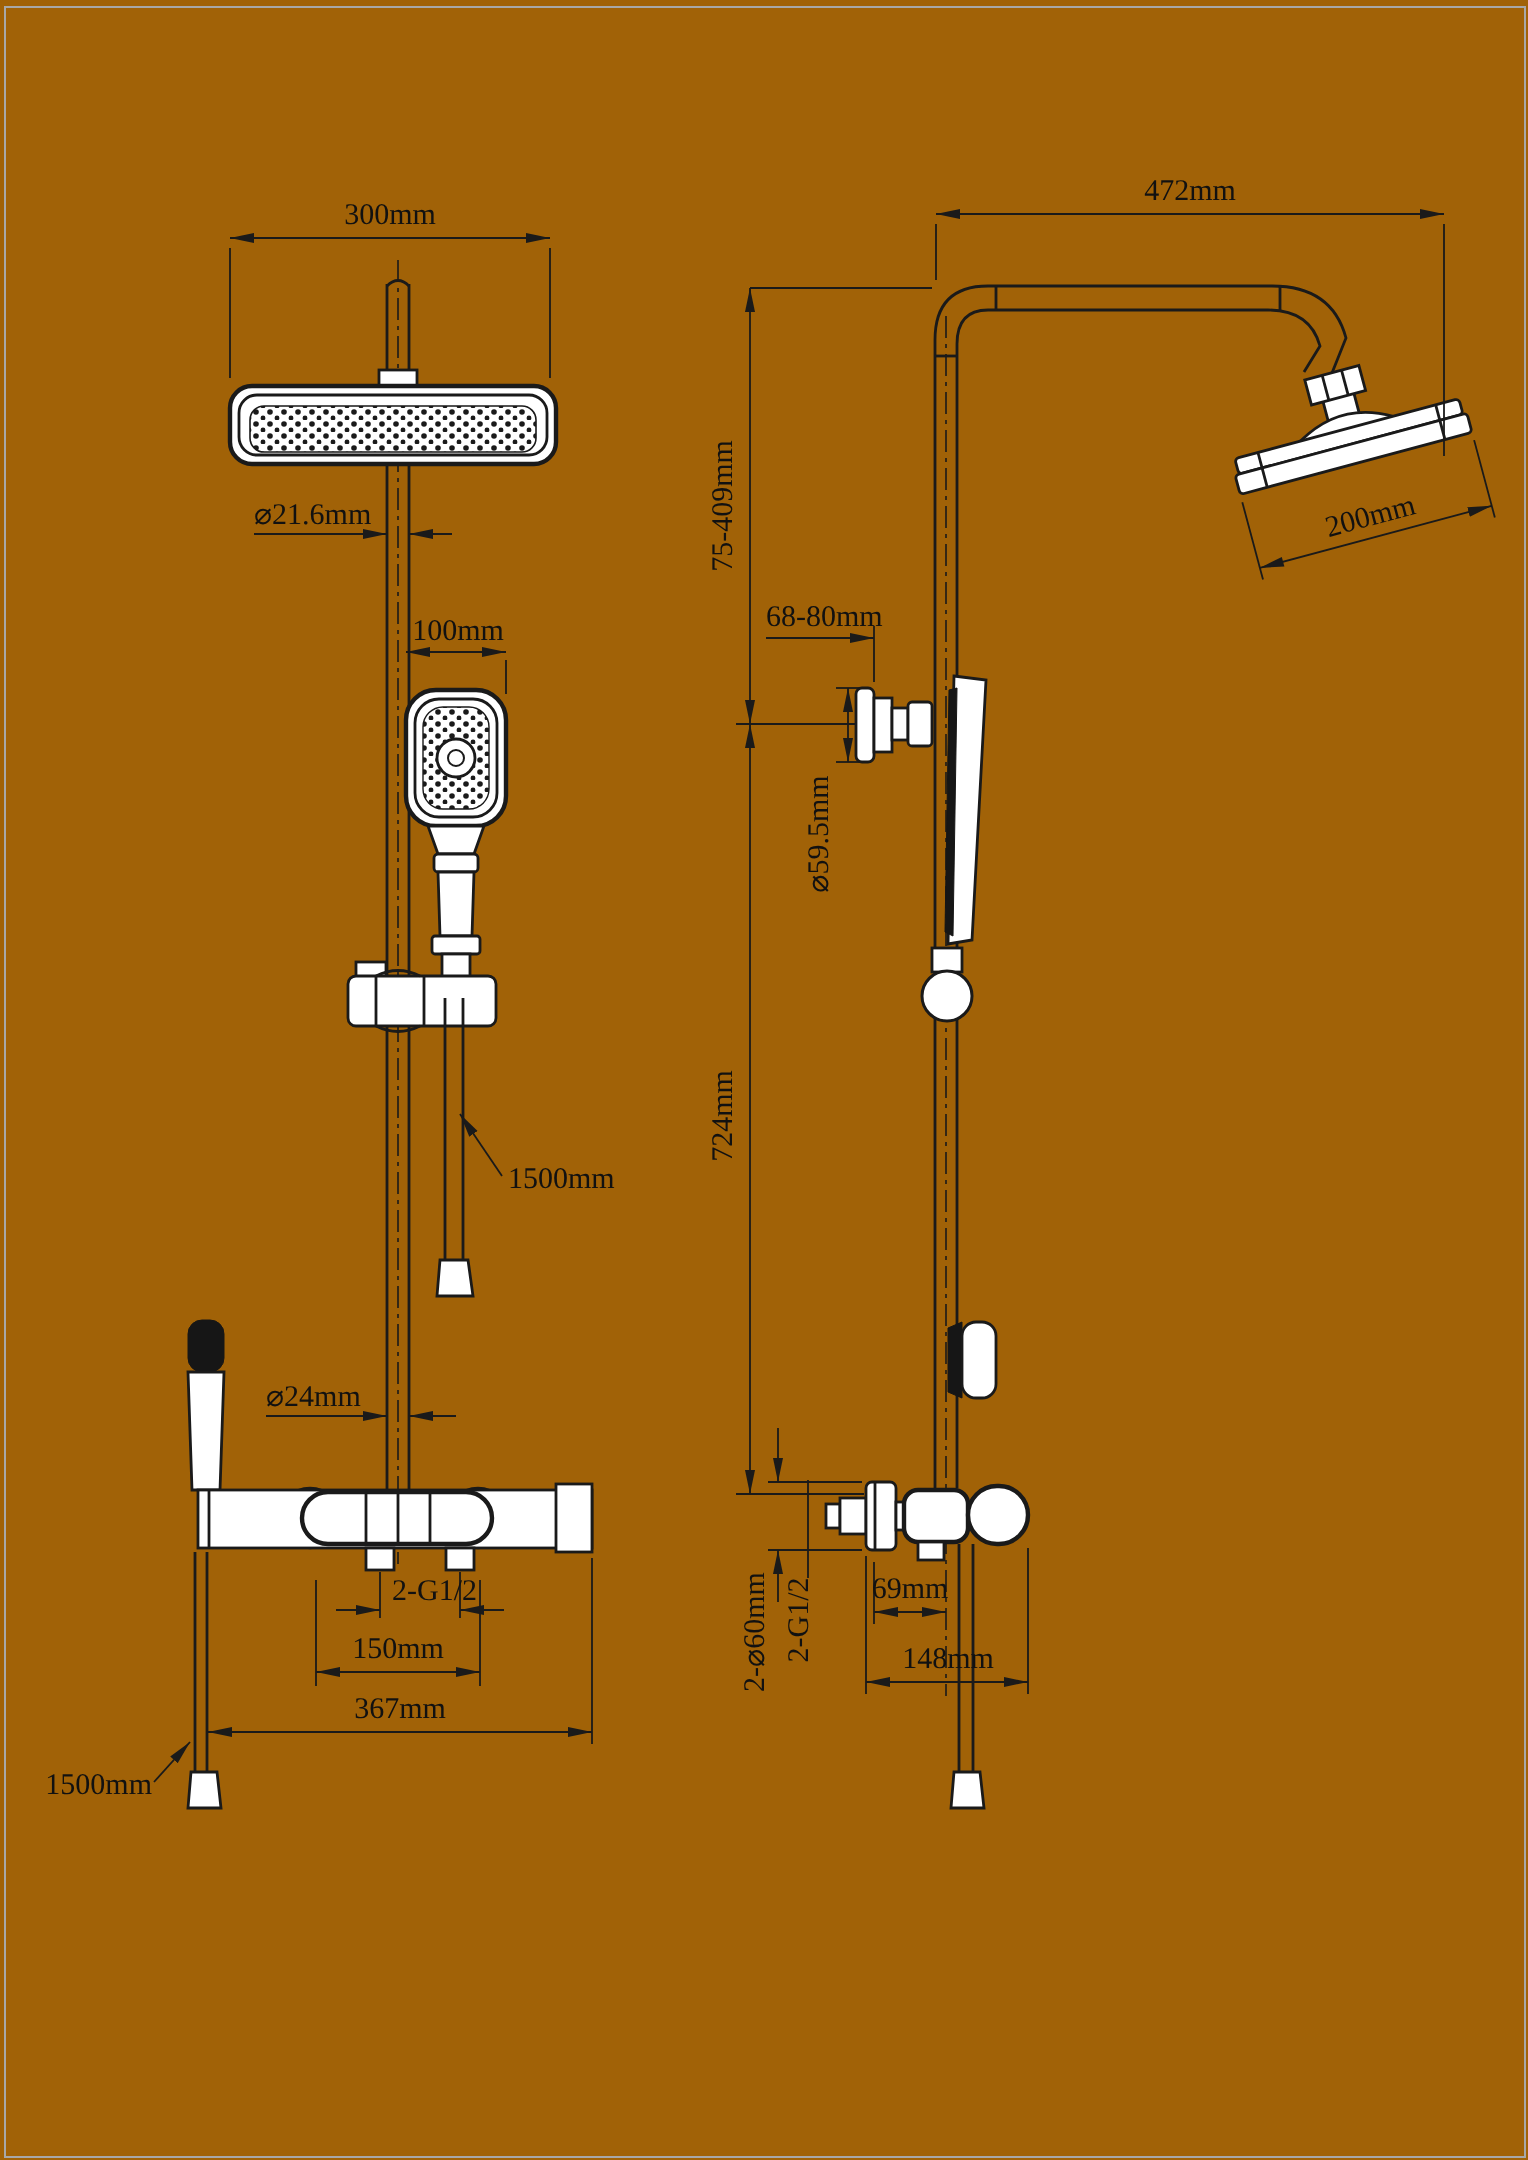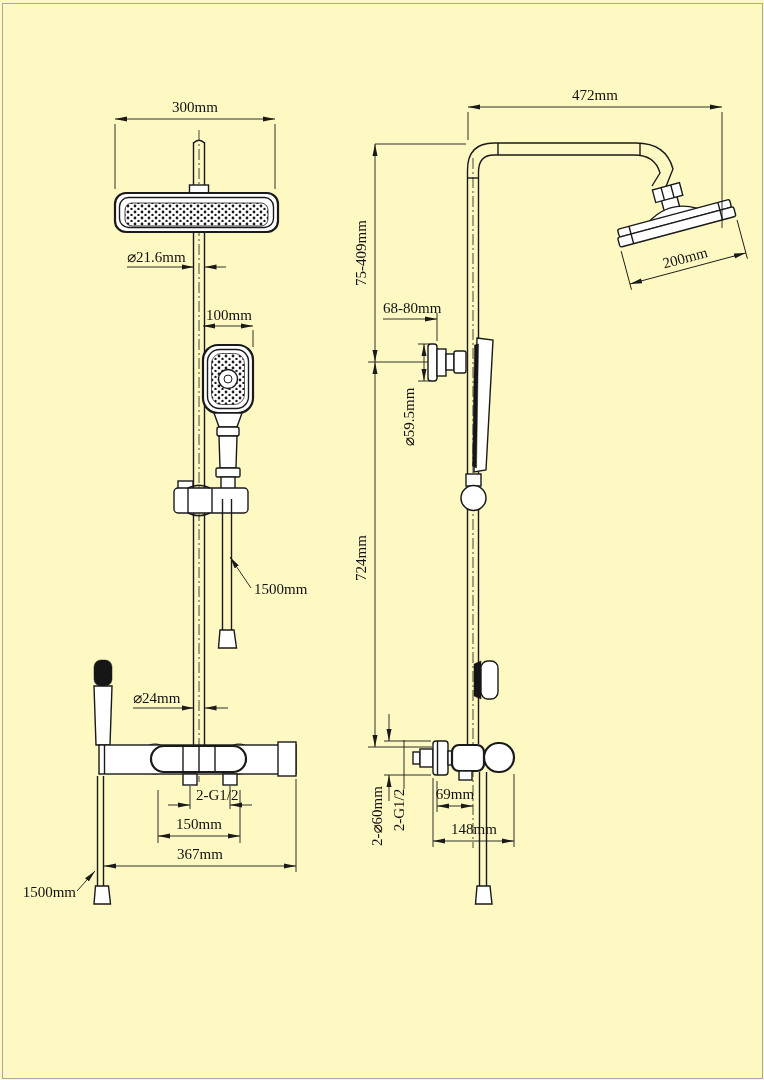--- a/index.html
+++ b/index.html
@@ -1,16 +1,16 @@
 <!DOCTYPE html>
 <html><head>
 <meta charset="utf-8">
 <style>
   html,body{margin:0;padding:0;background:#fff;}
-  .page{position:relative;width:764px;height:1080px;background:#fef9c3;overflow:hidden;
+  .page{position:relative;width:764px;height:1080px;background:#a16207;overflow:hidden;
         font-family:"Liberation Serif","DejaVu Serif",serif;}
   .frame{position:absolute;left:2px;top:3px;right:1px;bottom:1px;border:1px solid #a8a8a8;pointer-events:none;}
   svg{position:absolute;left:0;top:0;}
   .ol{fill:#ffffff;stroke:#1a1a1a;stroke-width:1.4;}
   .olb{fill:#ffffff;stroke:#1a1a1a;stroke-width:2.2;}
   .ln{fill:none;stroke:#1a1a1a;stroke-width:1.4;}
   .dim{fill:none;stroke:#1a1a1a;stroke-width:0.9;}
   .cl{fill:none;stroke:#1a1a1a;stroke-width:0.8;stroke-dasharray:11 3 2 3;}
   .dark{fill:#161616;stroke:#161616;stroke-width:0.5;}
   .dt{font-family:"Liberation Serif","DejaVu Serif","DejaVu Sans",serif;font-size:15px;fill:#111;}

